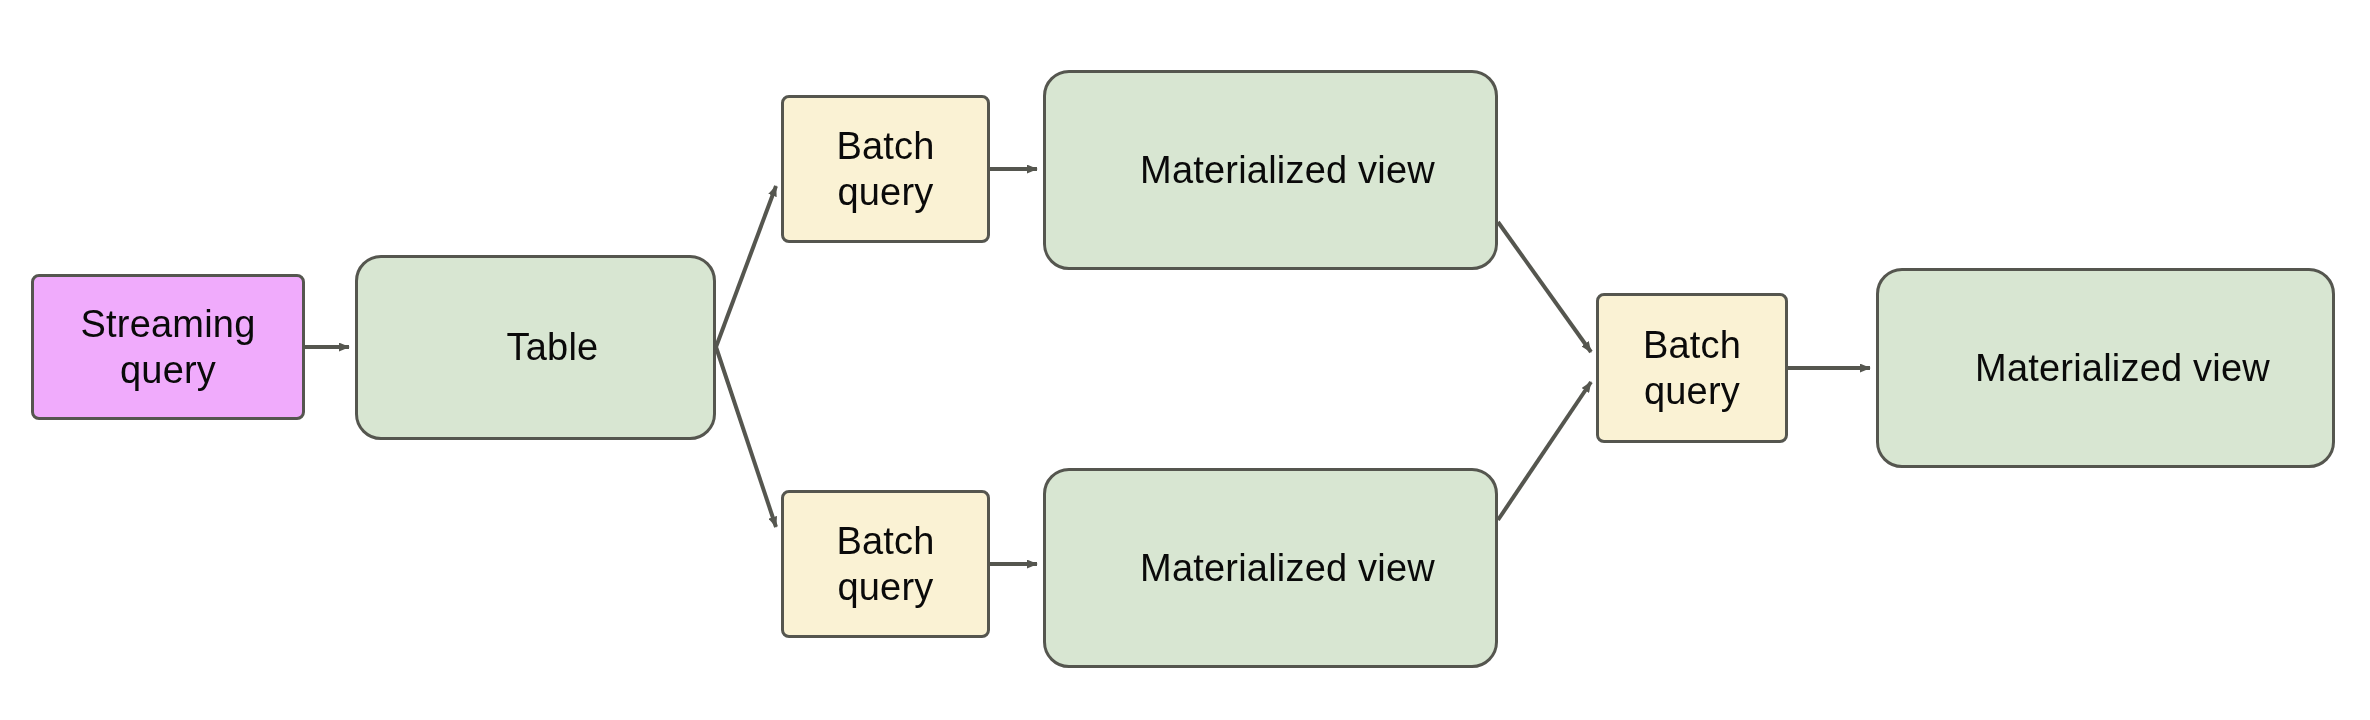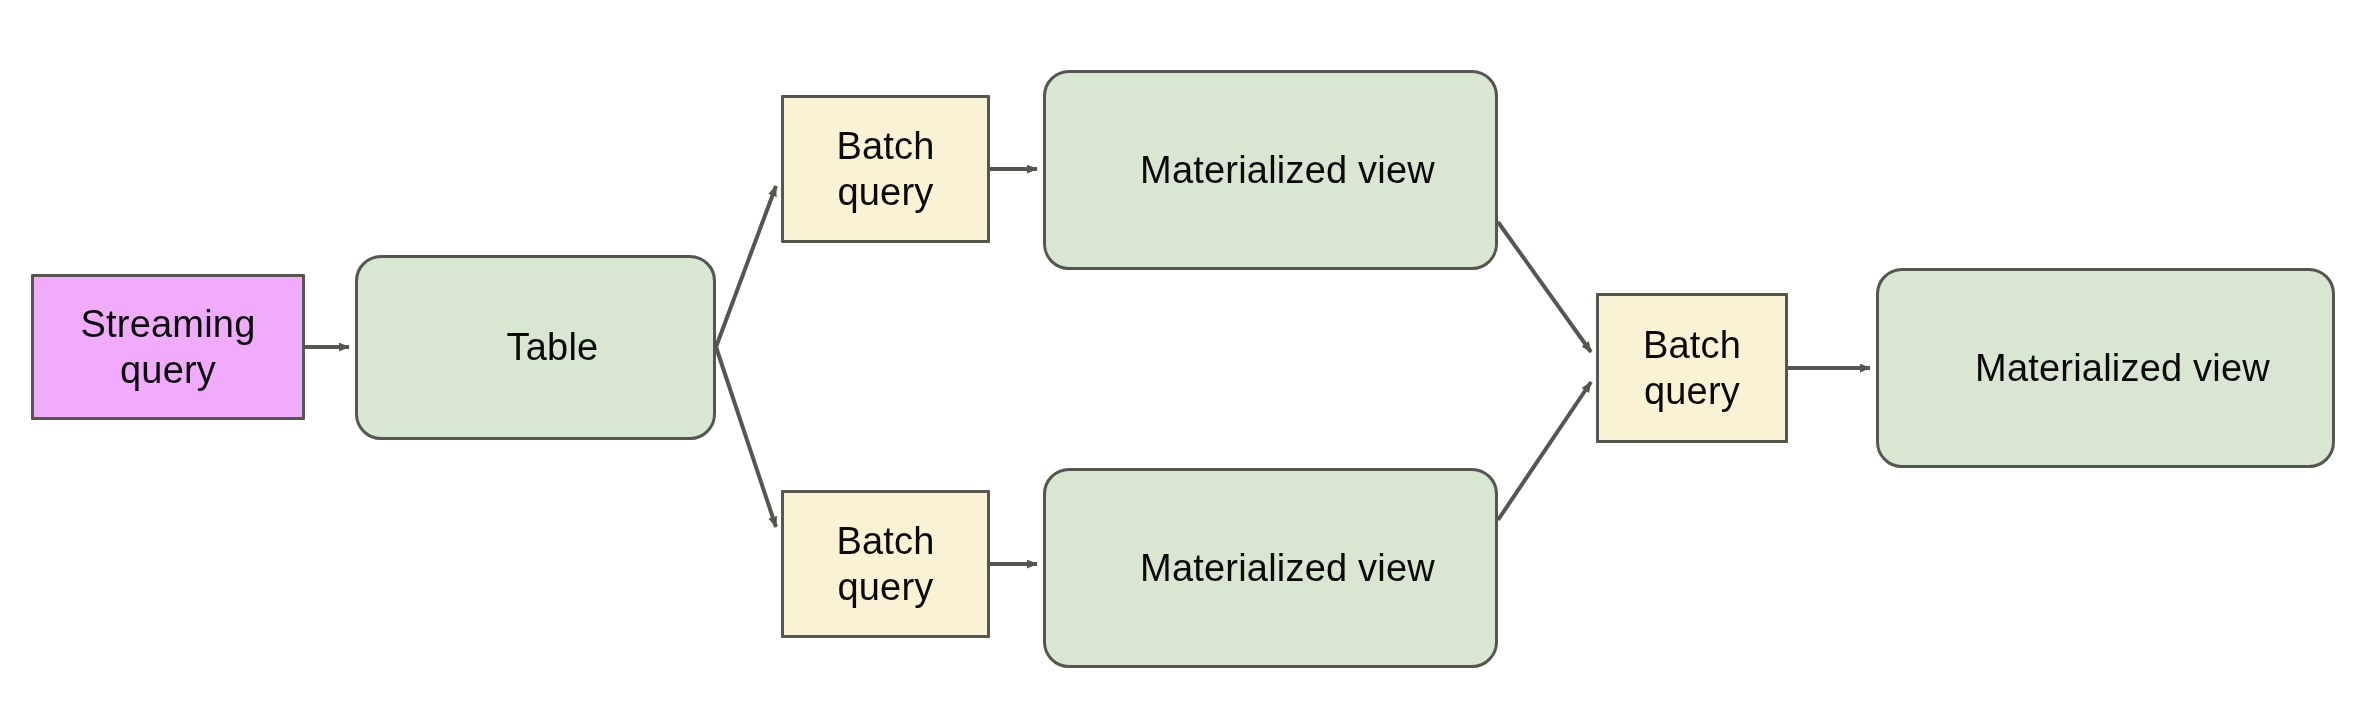--- a/index.html
+++ b/index.html
@@ -35,21 +35,21 @@
     color: #0a0a0a;
     font-size: 38px;
     line-height: 1.22;
     letter-spacing: 0.2px;
     border: 3px solid #55564f;
     white-space: pre-line;
     padding: 2px 6px;
   }
   .node.query {
     background: #faf2d4;
-    border-radius: 1px;
+    border-radius: 8px;
   }
   .node.store {
     background: #d8e6d2;
     border-radius: 26px;
     padding-left: 40px;
   }
 </style>
 </head>
 <body>
 

